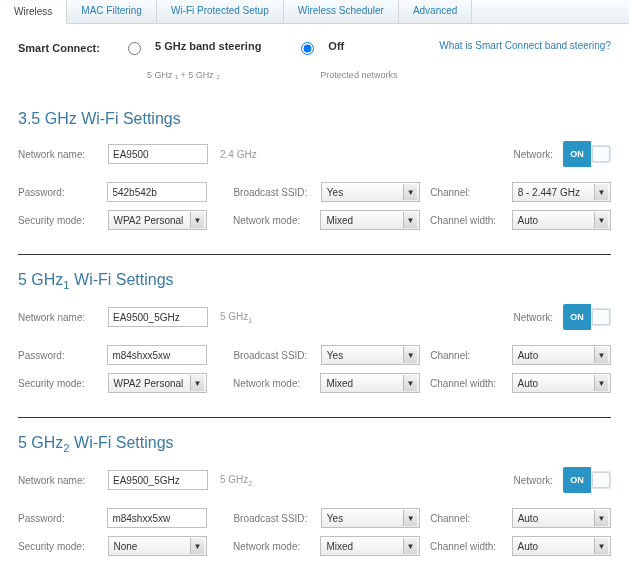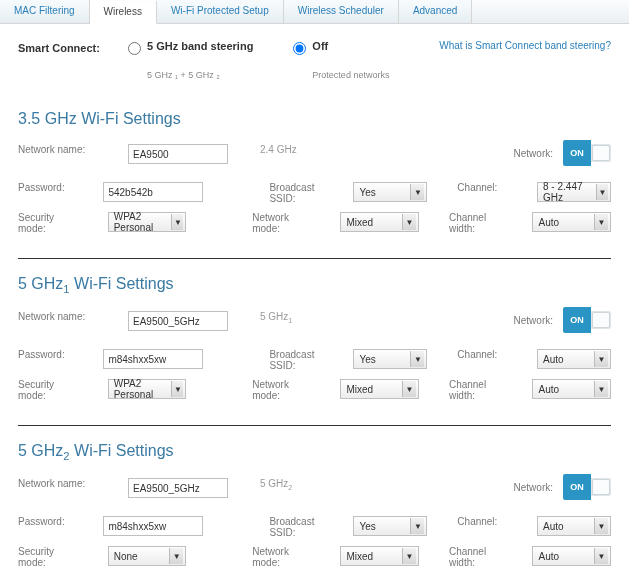--- a/index.html
+++ b/index.html
@@ -36,36 +36,36 @@
   .content { padding: 12px 18px 16px 18px; }
   .smart-row {
     display: flex;
     align-items: flex-start;
     padding: 4px 0 14px 0;
   }
   .smart-label { font-weight: bold; color: #333; width: 110px; padding-top:2px;}
   .radio-group { display: flex; gap: 40px; align-items:flex-start;}
   .radio-item { display: flex; align-items: flex-start; gap: 6px; }
   .radio-item input { margin: 2px 0 0 0; }
-  .radio-title { font-weight: bold; color: #333; font-size:11px;}
+  .radio-title { font-weight: bold; color: #333; font-size:11px;margin-left:8px;}
   .radio-sub { font-size: 9px; color: #888; margin-top:18px;}
   .help-link { margin-left: auto; color: #2a7fb8; font-size: 10px; text-decoration: none; cursor:pointer;}
   .section { padding: 10px 0 16px 0; }
   .section + .section { border-top: 1px solid #333; }
   .section-title {
     color: #3a7aa3;
     font-size: 16px;
     font-weight: normal;
     margin: 6px 0 16px 0;
   }
   .row {
     display: flex;
-    align-items: flex-start;
+    align-items: center;
     margin-bottom: 8px;
-    gap: 24px;
+    gap: 4px;
   }
   .lbl { width: 86px; color: #777; font-size:10px;}
   .lbl2 { width: 84px; color: #777; font-size:10px; text-align:left;}
   .lbl3 { width: 78px; color: #777; font-size:10px; text-align:left;}
   .field {
     width: 100px;
     height: 20px;
     border: 1px solid #bfbfbf;
     background: #fff;
     padding: 2px 4px;
@@ -138,22 +138,22 @@
     color: #3b6f93;
     font-size: 11px;
     cursor: pointer;
   }
   sub { font-size: 0.7em; vertical-align: sub; }
 </style>
 </head>
 <body>
 
 <div class="tabs">
+  <div class="tab active">Wireless</div>
   <div class="tab">MAC Filtering</div>
-  <div class="tab active">Wireless</div>
   <div class="tab">Wi-Fi Protected Setup</div>
   <div class="tab">Wireless Scheduler</div>
   <div class="tab">Advanced</div>
 </div>
 
 <div class="content">
 
   <div class="smart-row">
     <div class="smart-label">Smart Connect:</div>
     <div class="radio-group">

